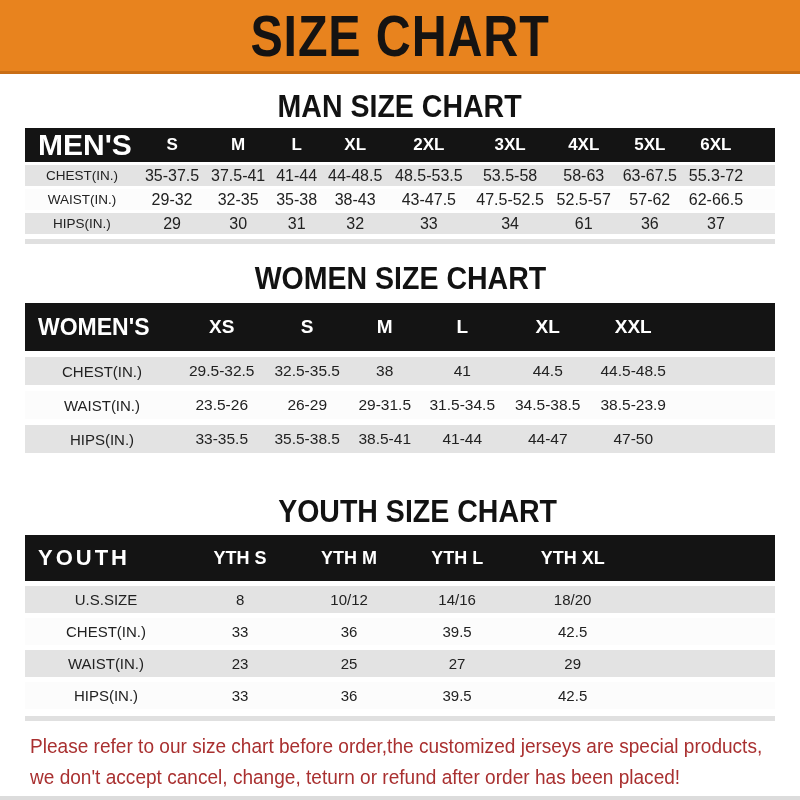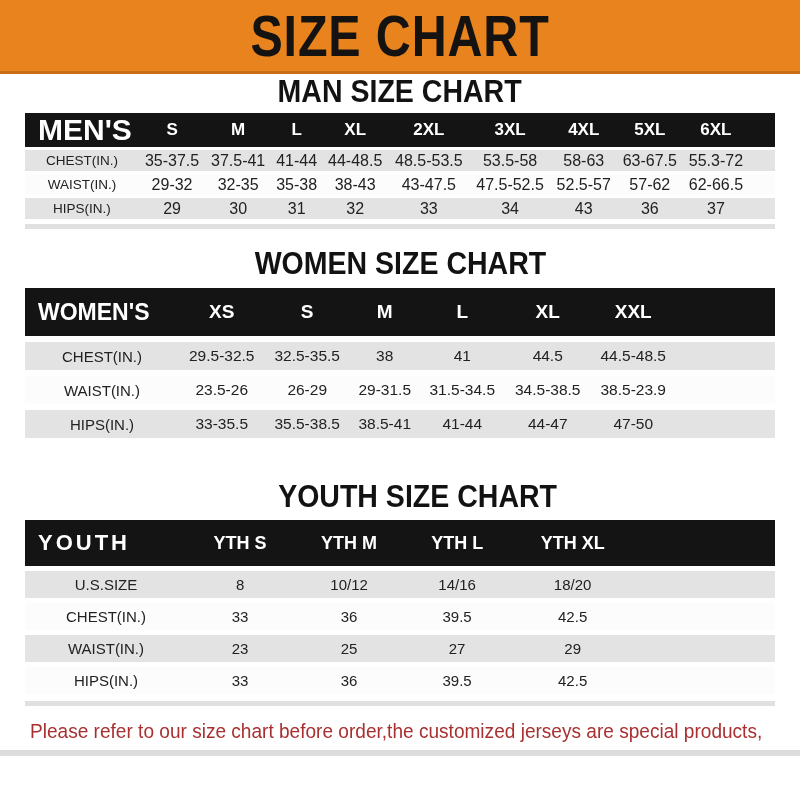--- a/index.html
+++ b/index.html
@@ -23,21 +23,21 @@
     transform:scaleX(0.85);
   }
   
   .title-wrap{text-align:center;}
   .title-wrap span{
     display:inline-block;
     font-size:31px;font-weight:800;color:#121212;
     letter-spacing:0px;white-space:nowrap;
     transform:scaleX(0.92);
   }
-  .title-man{}
+  .title-man{margin-top:15px;}
   .title-women{margin-top:17px;}
   .title-youth{margin-top:35px;padding-left:36px;}
   
   table.tbl{
     width:750px;margin:0 auto;
     border-collapse:separate;
     table-layout:auto;
   }
   table.tbl th{
     background:var(--bar-black,#141414);
@@ -137,21 +137,21 @@
           <td class="spacer"></td>
         </tr>
         <tr>
           <td class="rlabel">HIPS(IN.)</td>
           <td>29</td>
           <td>30</td>
           <td>31</td>
           <td>32</td>
           <td>33</td>
           <td>34</td>
-          <td>43</td>
+          <td>61</td>
           <td>36</td>
           <td>37</td>
           <td class="spacer"></td>
         </tr>
       </tbody>
   </table>
   <div class="strip"></div>
 </section>
 
 <section>
@@ -254,14 +254,15 @@
           <td>42.5</td>
           <td class="spacer"></td>
         </tr>
       </tbody>
   </table>
   <div class="strip"></div>
 </section>
 
 <div class="footer">
   <span class="fline"><span>Please refer to our size chart before order,the customized jerseys are special products,</span></span>
+  <span class="fline"><span>we don't accept cancel, change, teturn or refund after order has been placed!</span></span>
 </div>
 <div class="page-bottom-strip"></div>
 
 </body></html>

